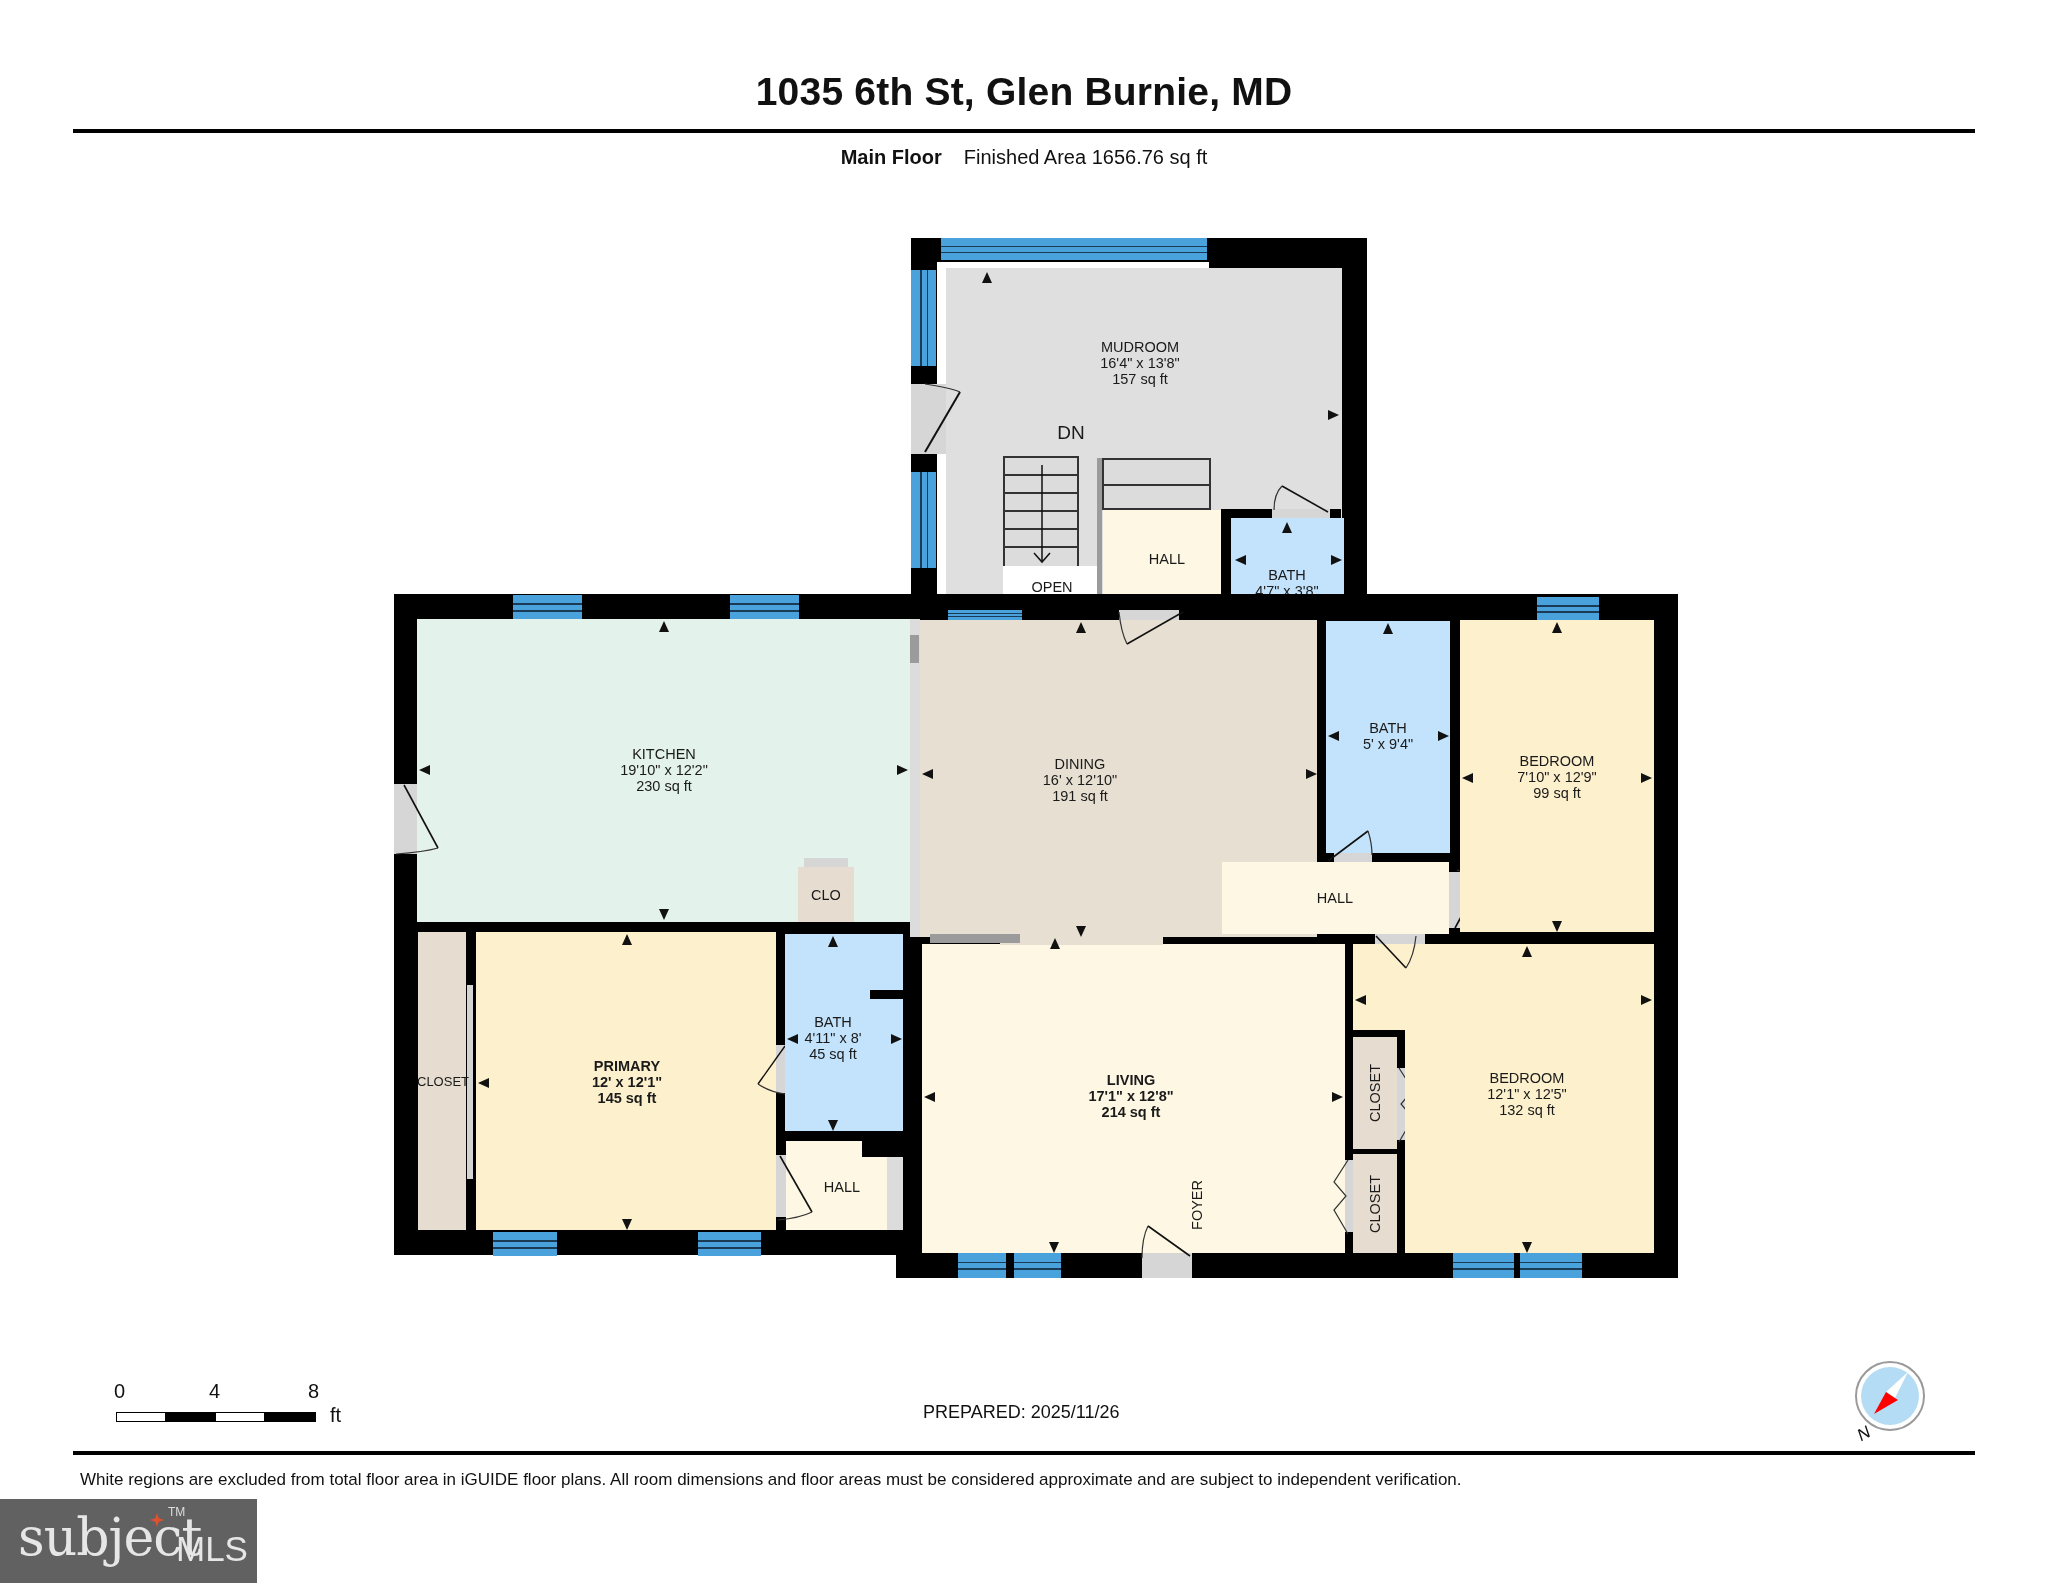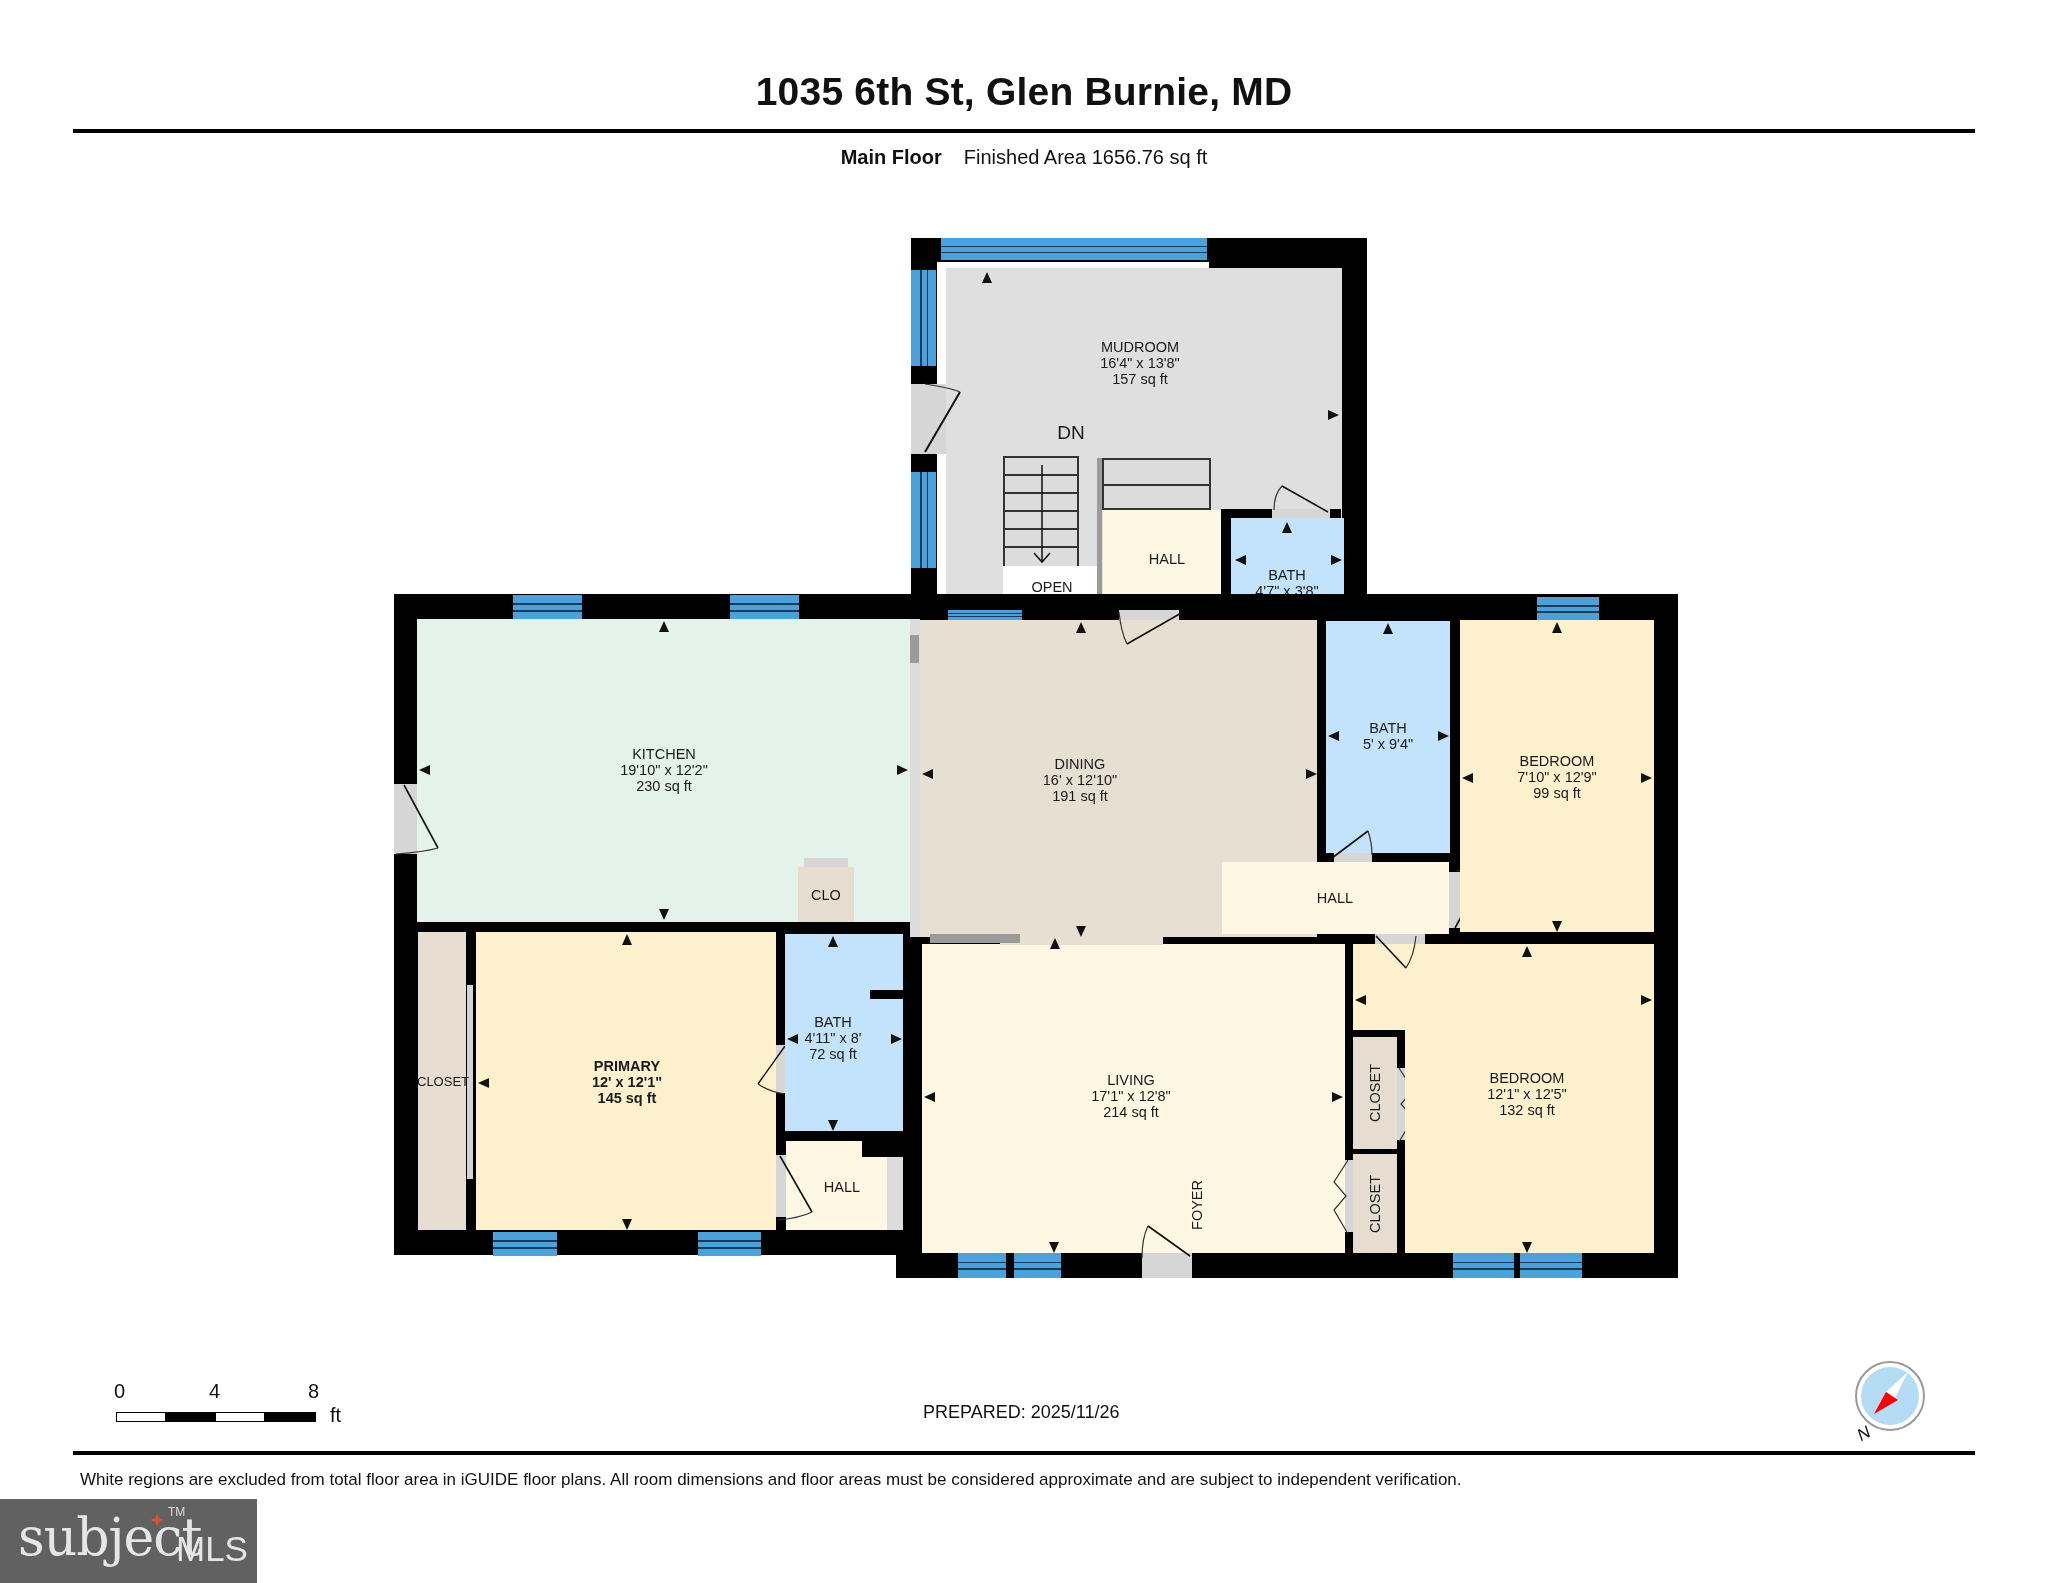--- a/index.html
+++ b/index.html
@@ -206,21 +206,21 @@
   <svg class="abs" style="left:746px; top:1040px;" width="40" height="60">
     <line x1="39" y1="6" x2="12" y2="44" stroke="#111" stroke-width="1.4"></line>
     <path d="M12 44 Q24 52 39 54" stroke="#333" stroke-width="1.2" fill="none"></path>
   </svg>
 
   <div class="room" style="left:785px; top:934px; width:118px; height:197px; background:#c2e3fb;"></div>
   <div class="wall" style="left:870px; top:990px; width:33px; height:9px;"></div>
   <div class="label" style="left:833px; top:1038px;">
     <span class="n">BATH</span>
       <span class="n">4'11" x 8'</span>
-      <span class="n">72 sq ft</span>
+      <span class="n">45 sq ft</span>
   </div>
   <div class="arrow au" style="left:833px; top:936px;"></div>
   <div class="arrow ad" style="left:833px; top:1131px;"></div>
   <div class="arrow al" style="left:787px; top:1039px;"></div>
   <div class="arrow ar" style="left:902px; top:1039px;"></div>
 
   <div class="room" style="left:786px; top:1141px; width:110px; height:89px; background:#fdf7e3;"></div>
   <div class="wall" style="left:862px; top:1131px; width:40px; height:26px;"></div>
   <div class="room" style="left:887px; top:1157px; width:16px; height:73px; background:#dcdcdc;"></div>
   <div class="label" style="left:842px; top:1187px;">HALL</div>
@@ -229,21 +229,21 @@
     <line x1="4" y1="4" x2="36" y2="60" stroke="#111" stroke-width="1.6"></line>
     <path d="M2 68 Q24 66 36 60" stroke="#333" stroke-width="1.2" fill="none"></path>
   </svg>
 
   <div class="room" style="left:922px; top:944px; width:423px; height:309px; background:#fdf7e3;"></div>
   <div class="room" style="left:1000px; top:937px; width:163px; height:8px; background:#e7dfd1;"></div>
   <div class="room" style="left:930px; top:934px; width:90px; height:9px; background:#9b9b9b;"></div>
   <div class="win h" style="left:958px; top:1253px; width:48px; height:25px;"></div>
   <div class="win h" style="left:1014px; top:1253px; width:47px; height:25px;"></div>
   <div class="win v" style="left:903px; top:935px; width:0; height:0;"></div>
-  <div class="label" style="left:1131px; top:1096px;">
+  <div class="label" style="left:1131px; top:1096px;font-weight:bold;">
     <span class="n">LIVING</span>
       <span class="n">17'1" x 12'8"</span>
       <span class="n">214 sq ft</span>
   </div>
   <div class="arrow au" style="left:1055px; top:938px;"></div>
   <div class="arrow ad" style="left:1054px; top:1253px;"></div>
   <div class="arrow al" style="left:924px; top:1097px;"></div>
   <div class="arrow ar" style="left:1343px; top:1097px;"></div>
 
   <div class="door-gap" style="left:1142px; top:1253px; width:50px; height:25px;"></div>

